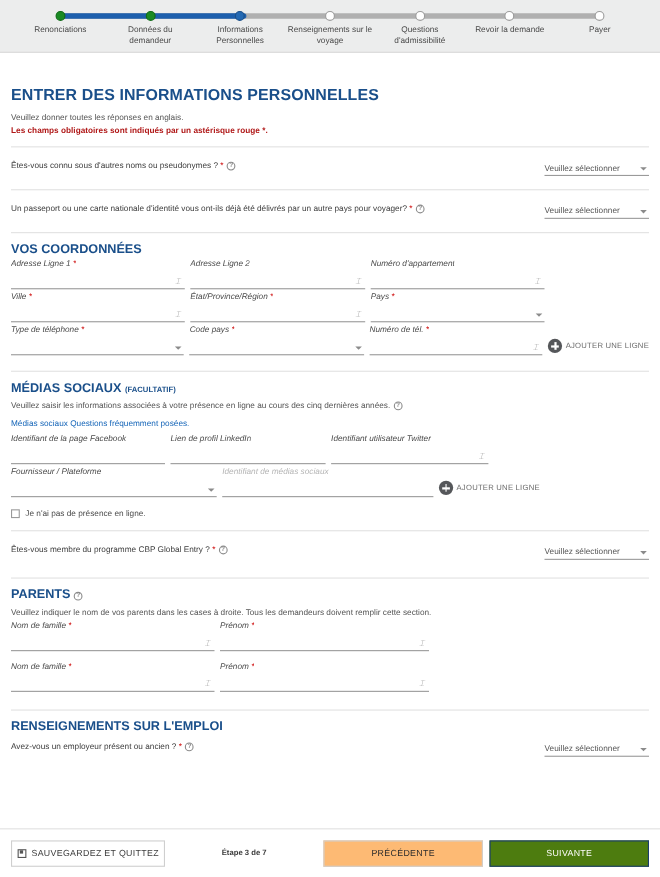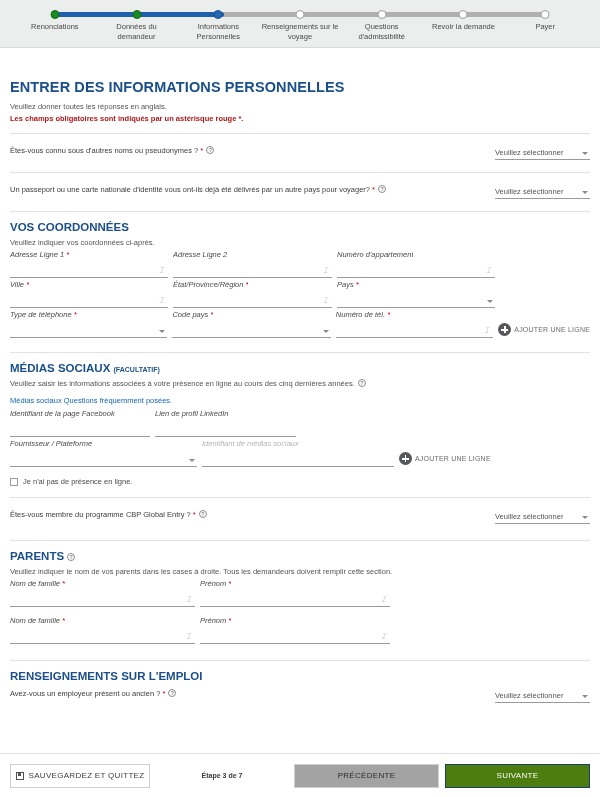--- a/index.html
+++ b/index.html
@@ -224,21 +224,21 @@
   .step-indicator {
     flex: 1;
     text-align: center;
     font-size: 7px;
     font-weight: bold;
     color: #3b3b3b;
   }
   .btn-prev {
     width: 145px;
     border: 1px solid #cfcfcf;
-    background: #a3a3a3;
+    background: #fdba74;
     color: #2b2b2b;
     margin-right: 6px;
   }
   .btn-next {
     width: 145px;
     border: 1px solid #1b3d6d;
     background: #4d7c0f;
     color: #ffffff;
   }
 </style>
@@ -311,21 +311,20 @@
     <div class="sel-field">
       <span class="ftext">Veuillez sélectionner</span>
       <span class="icon-caret"></span>
     </div>
   </div>
 
   <div class="hr"></div>
 
   
   <h2 class="section-title">VOS COORDONNÉES</h2>
-  <div class="section-sub">Veuillez indiquer vos coordonnées ci-après.</div>
 
   <div class="field-row">
     <div class="field" style="width:158px">
       <span class="ftext"><span>Adresse Ligne 1</span><span class="ast"> *</span></span>
       <span class="icon-input"></span>
     </div>
     <div class="field" style="width:159px">
       <span class="ftext">Adresse Ligne 2</span>
       <span class="icon-input"></span>
     </div>
@@ -381,20 +380,24 @@
   </div>
   <a class="link" href="#">Médias sociaux Questions fréquemment posées.</a>
 
   <div class="field-row">
     <div class="field" style="width:140px">
       <span class="ftext">Identifiant de la page Facebook</span>
     </div>
     <div class="field" style="width:141px">
       <span class="ftext">Lien de profil LinkedIn</span>
     </div>
+    <div class="field" style="width:143px">
+      <span class="ftext">Identifiant utilisateur Twitter</span>
+      <span class="icon-input"></span>
+    </div>
   </div>
 
   <div class="field-row">
     <div class="field" style="width:187px">
       <span class="ftext">Fournisseur / Plateforme</span>
       <span class="icon-caret"></span>
     </div>
     <div class="field" style="width:192px">
       <span class="ftext placeholder">Identifiant de médias sociaux</span>
     </div>

